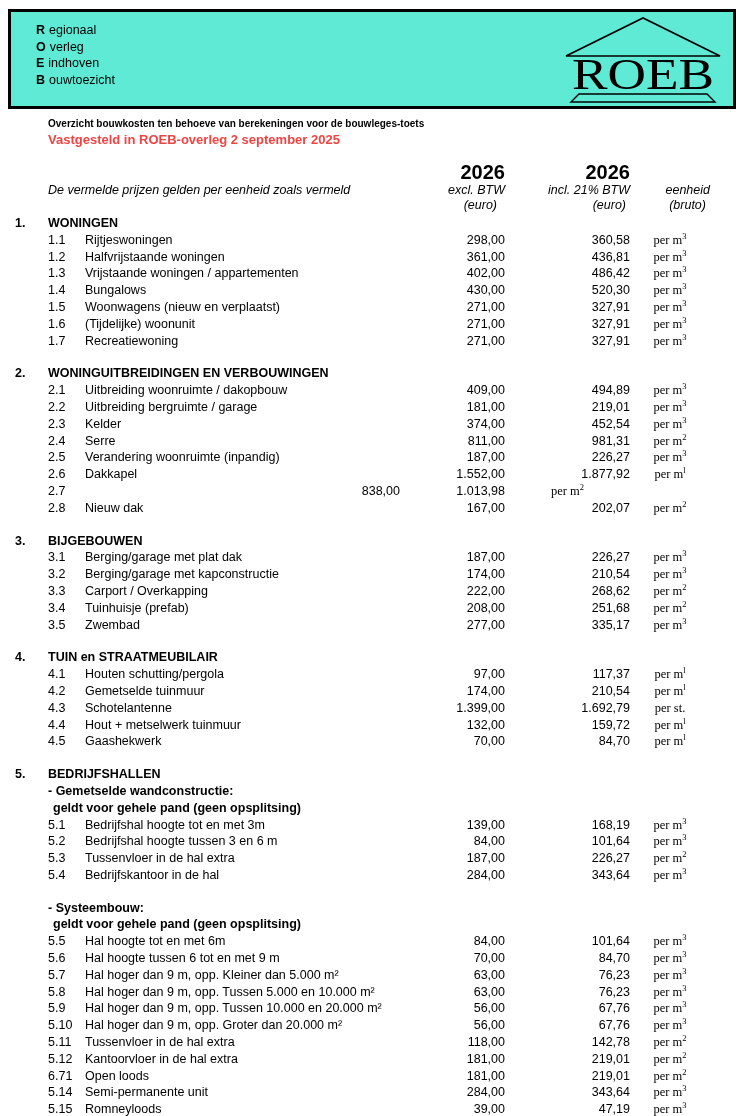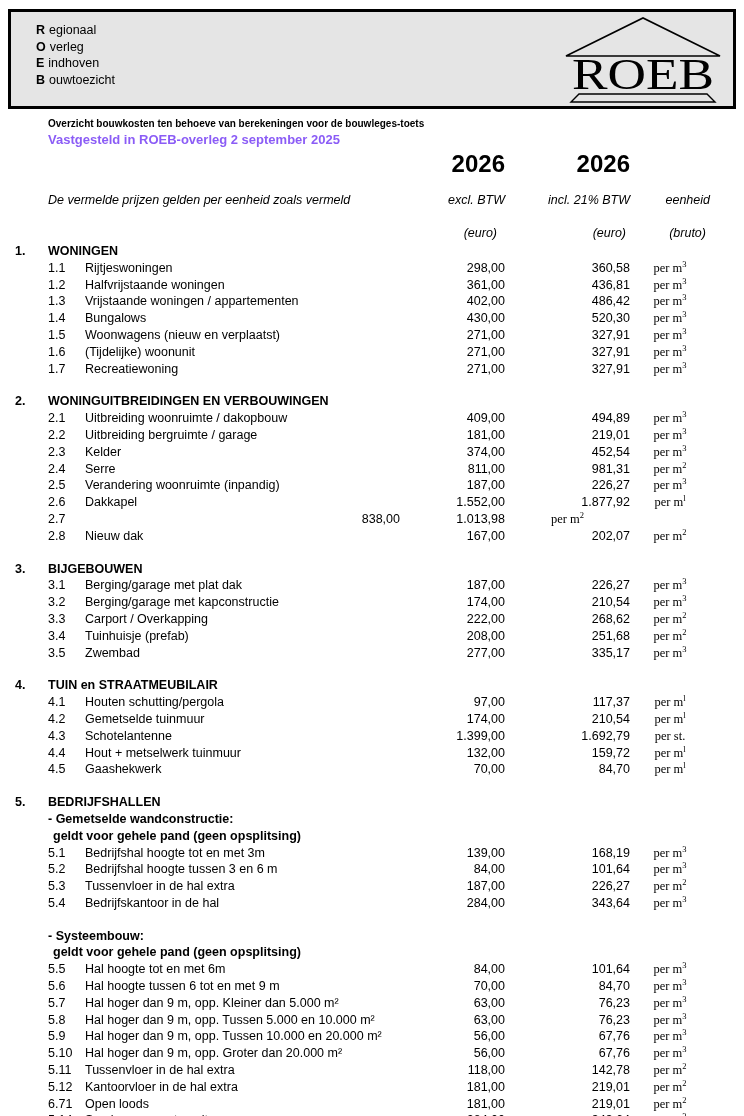--- a/index.html
+++ b/index.html
@@ -3,37 +3,37 @@
 <meta charset="utf-8">
 <style>
   html,body{margin:0;padding:0;}
   body{
     width:744px;height:1116px;overflow:hidden;background:#ffffff;color:#000;
     font-family:"Liberation Sans","DejaVu Sans",sans-serif;font-size:12.5px;
   }
   
   .header-box{
     box-sizing:border-box;margin:9px 8px 0 8px;height:100px;
-    background:#e5e5e5;border:3px solid #000;
+    background:#5eead4;border:3px solid #000;
     display:flex;justify-content:space-between;align-items:flex-start;
   }
   .acronym{padding:10px 0 0 25px;line-height:16.5px;}
   .acronym .acro-line b{font-weight:700;}
   .acronym .acro-line span{margin-left:4px;}
   .logo-wrap{margin:3px 10px 0 0;}
   .logo-wrap svg{display:block;}
   
   .doc-title{margin:7px 0 0 48px;font-size:10px;font-weight:700;line-height:15px;}
-  .doc-sub{margin:1px 0 0 48px;font-size:13px;font-weight:700;line-height:15px;color:#8b5cf6;}
+  .doc-sub{margin:1px 0 0 48px;font-size:13px;font-weight:700;line-height:15px;color:#ef4444;}
   
-  .grid{display:grid;grid-template-columns:33px 37px 315px 105px 125px 80px;margin-top:18px;}
+  .grid{display:grid;grid-template-columns:33px 37px 315px 105px 125px 80px;}
   .grid span{white-space:nowrap;}
   .head1{margin-top:6px;padding:0 34px 0 15px;}
   .head2,.head3{padding:0 34px 0 15px;}
-  .year{grid-column:auto;font-size:24px;font-weight:700;line-height:22px;text-align:right;}
+  .year{grid-column:auto;font-size:20px;font-weight:700;line-height:22px;text-align:right;margin-top:8px;}
   .c4{grid-column:4;} .c5{grid-column:5;} .c6{grid-column:6;}
   .ital{font-style:italic;text-align:right;line-height:15px;}
   .note{font-style:italic;grid-column:1/4;text-align:left;padding-left:33px;line-height:15px;}
   .pr8{padding-right:8px;} .pr4{padding-right:4px;}
   
   .table{padding:2px 34px 0 15px;}
   .section{margin-top:16px;}
   .section:first-child{margin-top:0;}
   .trow{display:grid;grid-template-columns:33px 37px 315px 105px 125px 80px;line-height:16.8px;align-items:baseline;}
   .bold{font-weight:700;}

